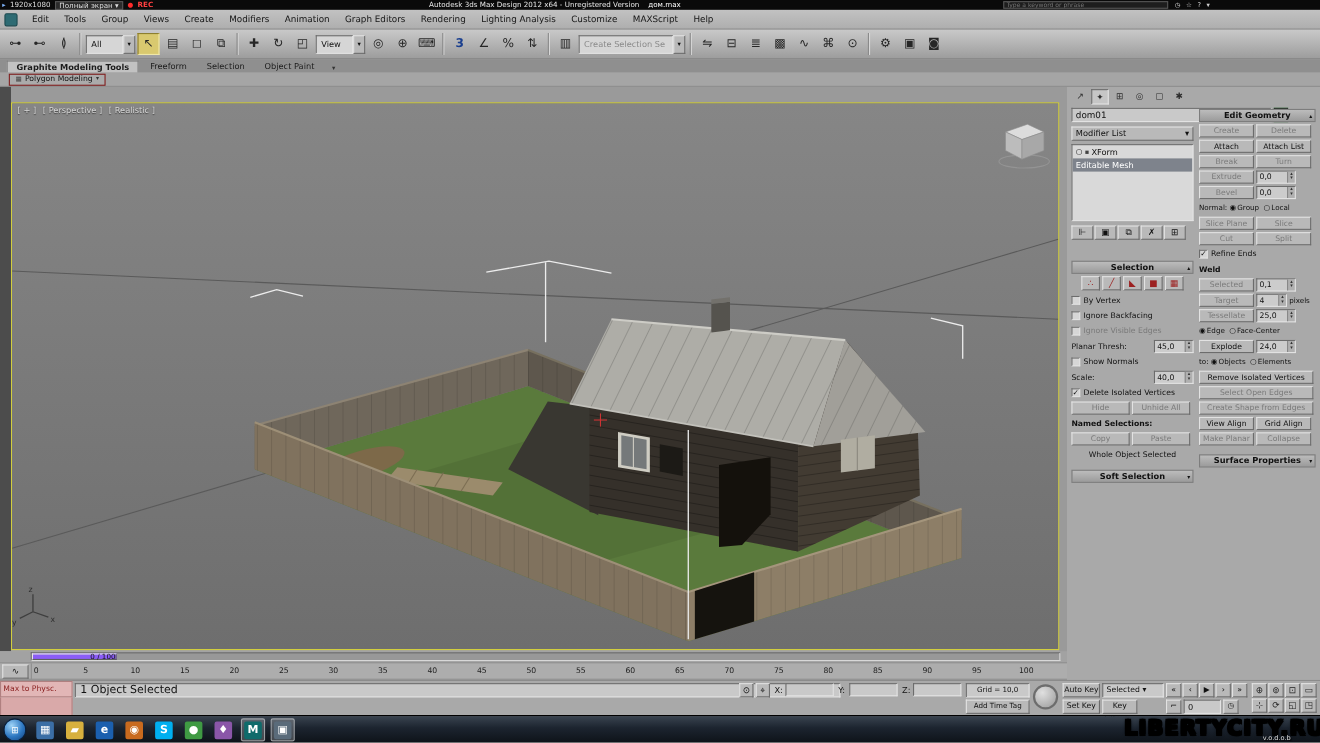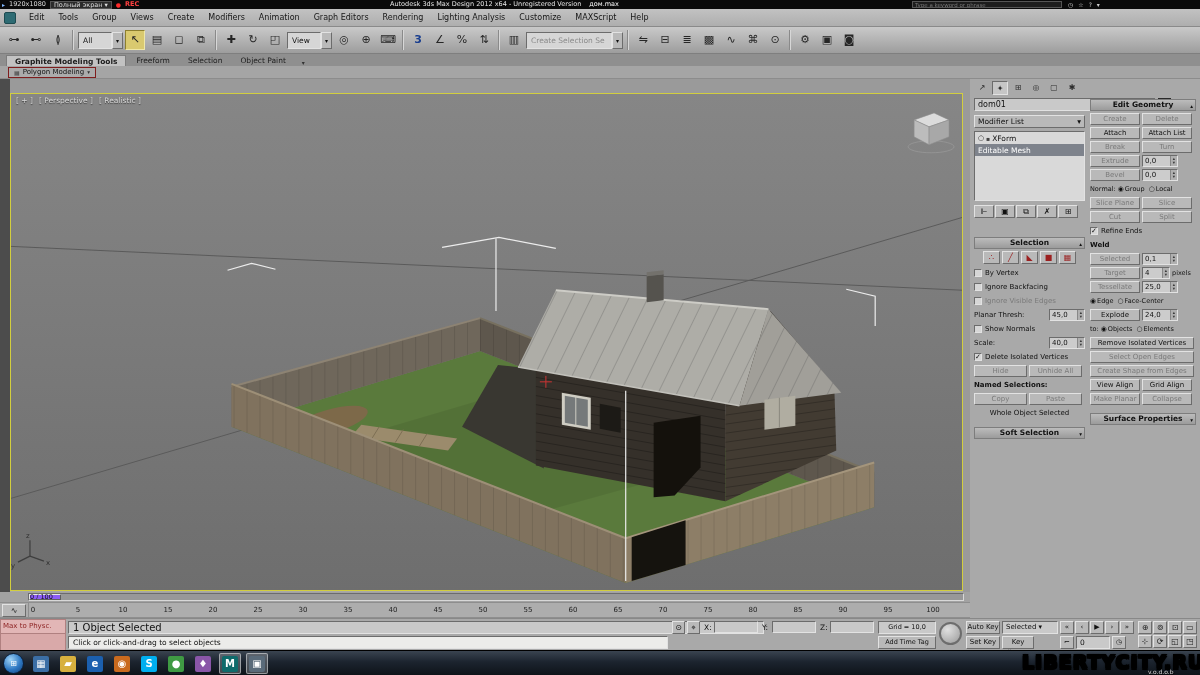--- a/index.html
+++ b/index.html
@@ -53,21 +53,21 @@
   #leftstrip{left:0;top:79px;width:10px;height:513px;background:#4c4c4c}
   #abovevp{left:10px;top:79px;width:960px;height:14px;background:#9a9a9a}
   #rightgap{left:963px;top:79px;width:7px;height:539px;background:#9a9a9a}
   #viewport{left:10px;top:93px;width:953px;height:498px;border:1px solid #d2ce3e;background:#7a7a7a}
   #viewport svg{display:block;width:100%;height:100%}
   #vplabel{position:absolute;left:5px;top:2px;color:#d8d8d8;font-size:7.5px;display:flex;gap:6px;text-shadow:0 1px 1px #3a3a3a}
 
   
   #sliderrow{left:0;top:592px;width:970px;height:10px;background:#a2a2a2}
   #slidertrack{position:absolute;left:28px;top:1px;width:936px;height:8px;background:#989898;border:1px solid;border-color:#6c6c6c #d8d8d8 #d8d8d8 #6c6c6c}
-  #sliderhandle{position:absolute;left:0;top:0;width:32px;height:6px;background:#8b5cf6;border:1px solid;border-color:#e6e6e6 #5f5f5f #5f5f5f #e6e6e6;font-size:6.5px;line-height:5px;text-align:left}
+  #sliderhandle{position:absolute;left:0;top:0;width:77px;height:6px;background:#8b5cf6;border:1px solid;border-color:#e6e6e6 #5f5f5f #5f5f5f #e6e6e6;font-size:6.5px;line-height:5px;text-align:right}
   #rulerrow{left:0;top:602px;width:970px;height:16px;background:#adadad;border-top:1px solid #8e8e8e;border-bottom:1px solid #8e8e8e}
   #timeline-ruler{position:absolute;left:28px;top:0;width:938px;height:15px;border-left:1px solid #8e8e8e}
   .tick{position:absolute;top:3px;transform:translateX(-50%);font-size:7px;color:#222}
   #mini-curve{left:2px;top:604px;width:24px;height:13px;font-size:8px;line-height:11px;text-align:center}
 
   
   #statusbar{left:0;top:618px;width:1200px;height:32px;background:#a9a9a9;border-top:1px solid #888}
   #listener{position:absolute;left:0;top:0;width:66px;height:32px}
   #listener .ltop{height:15px;background:#e2b6b6;border:1px solid #b08080;font-size:7px;line-height:13px;color:#8a1f1f;padding-left:2px;white-space:nowrap;overflow:hidden}
   #listener .lbot{height:17px;background:#d9a9a9;border:1px solid #b08080;border-top:none}
@@ -406,21 +406,20 @@
     </div>
 </div>
 <div id="mini-curve" class="abs raised">∿</div>
 
 <div id="statusbar" class="abs">
   <div id="listener">
     <div class="ltop">Max to Physc.</div>
     <div class="lbot"></div>
   </div>
   <div id="selstatus" class="abs sunken">1 Object Selected</div>
-  <div id="promptline" class="abs">Click or click-and-drag to select objects</div>
   <div class="abs minib raised" style="left:672px;top:2px">⊙</div>
   <div class="abs minib raised" style="left:687px;top:2px">⌖</div>
   <span class="abs xyz" style="left:704px;top:2px">X:</span>
   <div class="abs sunken xyzf" style="left:714px;top:2px"></div>
   <span class="abs xyz" style="left:762px;top:2px">Y:</span>
   <div class="abs sunken xyzf" style="left:772px;top:2px"></div>
   <span class="abs xyz" style="left:820px;top:2px">Z:</span>
   <div class="abs sunken xyzf" style="left:830px;top:2px"></div>
   <div id="gridbox" class="abs sunken">Grid = 10,0</div>
   <div id="timetag" class="abs raised">Add Time Tag</div>

